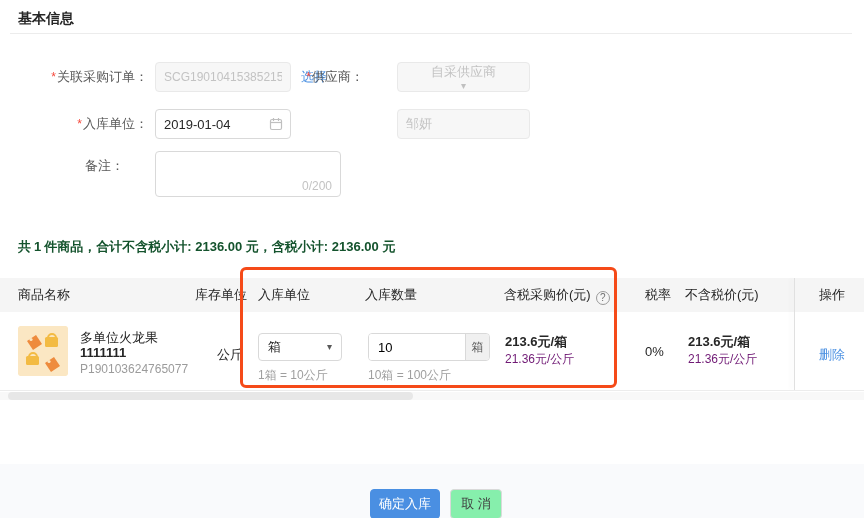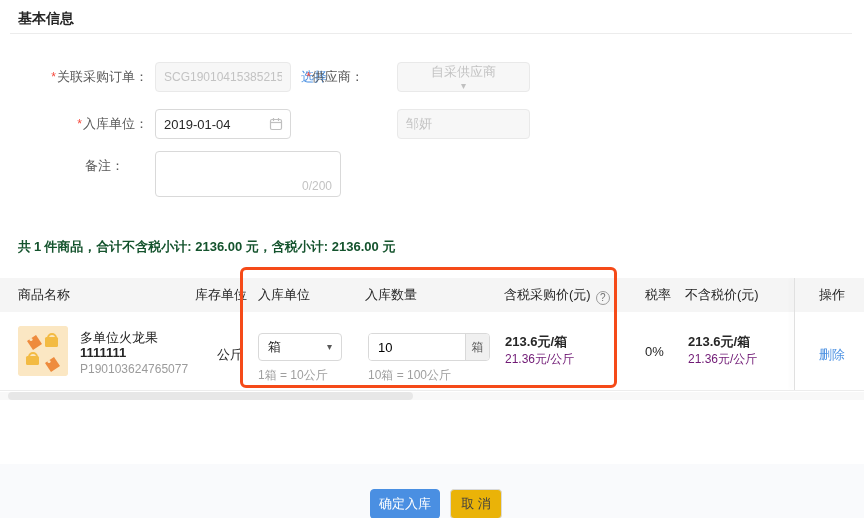--- a/index.html
+++ b/index.html
@@ -62,21 +62,21 @@
   .price-sub  { font-size:12px; color:#701a75; }
 
   .highlight-box { position:absolute; left:240px; top:267px; width:377px; height:121px; border:3px solid #f54a18; border-radius:6px; pointer-events:none; }
 
   .hscroll-track { position:absolute; left:0; top:392px; width:864px; height:8px; background:#f8f8f8; cursor:pointer; }
   .hscroll-thumb { position:absolute; left:8px; top:0; width:405px; height:8px; border-radius:4px; background:#e7e7e7; cursor:grab; }
 
   .footer { position:absolute; left:0; top:464px; width:864px; height:54px; background:#f9fafc; }
   .btn { position:absolute; top:25px; height:30px; border-radius:4px; font-size:13px; font-family:inherit; cursor:pointer; }
   .btn-primary { left:370px; width:70px; background:#4a8fe2; color:#fff; border:1px solid #4a8fe2; }
-  .btn-plain { left:450px; width:52px; background:#eab308; color:#404040; border:1px solid #d9d9d9; }
+  .btn-plain { left:450px; width:52px; background:#86efac; color:#404040; border:1px solid #d9d9d9; }
 </style>
 </head>
 <body>
 
 <div class="screen">
 
   <div class="section-title">基本信息</div>
   <div class="divider"></div>
 
   <div class="flabel" style="left:20px; top:62px; width:128px;"><span class="req">*</span><span>关联采购订单：</span></div>

